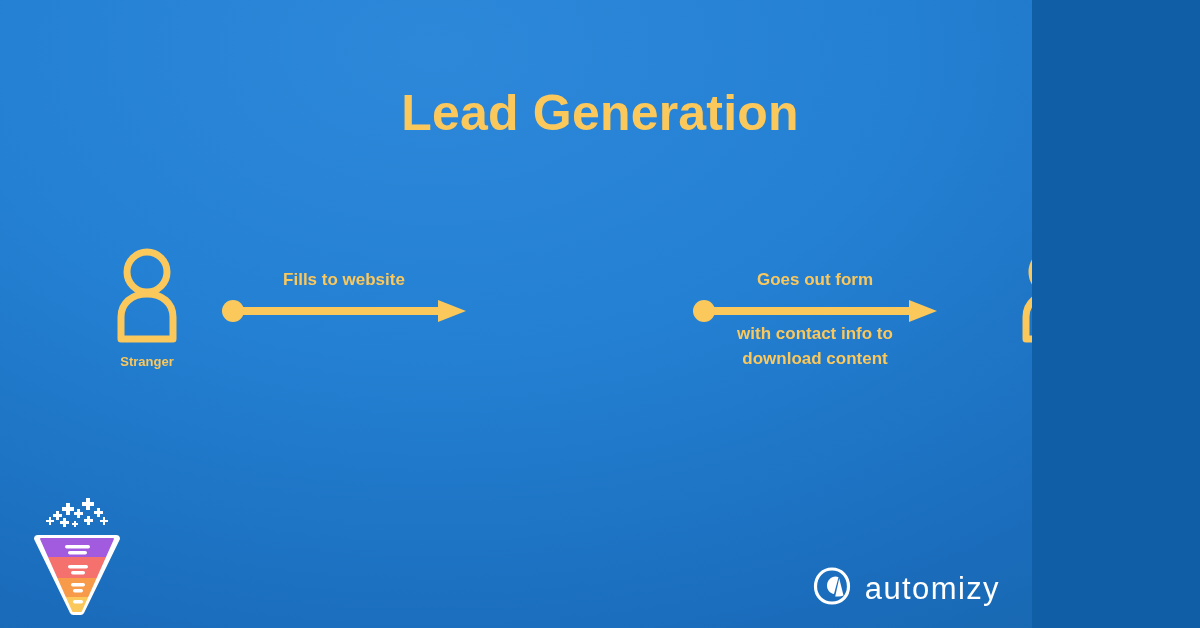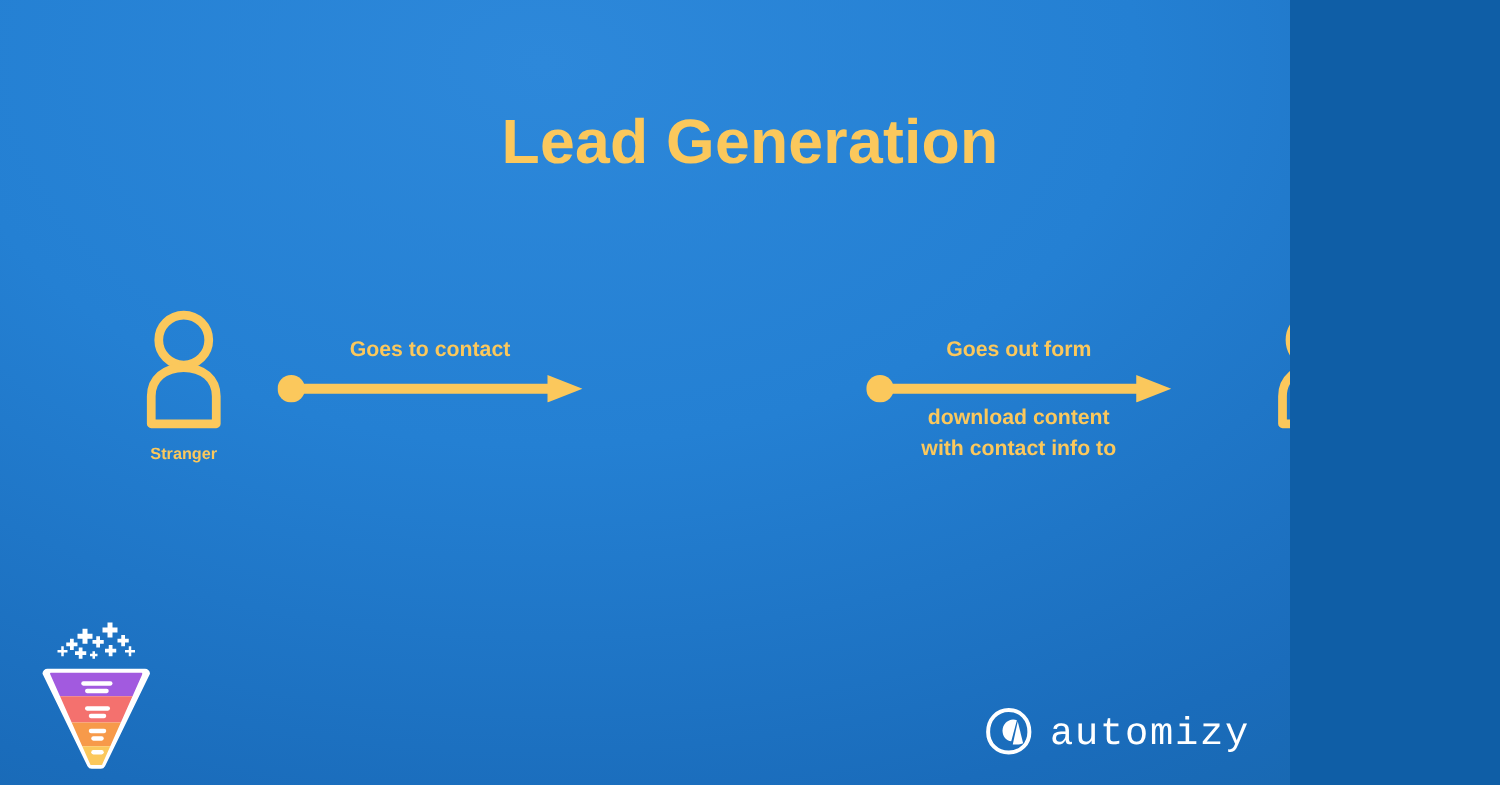--- a/index.html
+++ b/index.html
@@ -94,60 +94,60 @@
     display: flex;
     align-items: center;
     gap: 13px;
   }
   .brand-wordmark {
     font-size: 31px;
     font-weight: 400;
     color: #ffffff;
     letter-spacing: 1.4px;
     line-height: 1;
-    font-family: Liberation Mono, monospace;
+    font-family: Liberation Sans, sans-serif;
   }
 </style>
 </head>
 <body>
 
 <div class="canvas">
 
   <div class="title">Lead Generation</div>
 
   <div class="stage" id="stage-0">
     <span class="person-icon">
       <svg width="100" height="100" viewBox="0 0 100 100" aria-hidden="true">
         <circle cx="50" cy="27" r="20" fill="none" stroke="#fbc85c" stroke-width="7"></circle>
         <path d="M24 94 L24 72 C24 58 35 49 50 49 C65 49 76 58 76 72 L76 94 Z" fill="none" stroke="#fbc85c" stroke-width="7" stroke-linejoin="round" stroke-linecap="round"></path>
       </svg>
     </span>
     <div class="stage-label">Stranger</div>
   </div>
 
   <div class="connector" id="conn-0">
-    <div class="conn-label above">Goes to contact</div>
+    <div class="conn-label above">Fills to website</div>
     <svg class="conn-line" width="244" height="22" viewBox="0 0 244 22" aria-hidden="true">
       <circle cx="11" cy="11" r="11" fill="#fbc85c"></circle>
       <rect x="11" y="7" width="210" height="8" fill="#fbc85c"></rect>
       <path d="M216 0 L244 11 L216 22 Z" fill="#fbc85c"></path>
     </svg>
   </div>
 
 
   <div class="connector" id="conn-1">
     <div class="conn-label above">Goes out form</div>
     <svg class="conn-line" width="244" height="22" viewBox="0 0 244 22" aria-hidden="true">
       <circle cx="11" cy="11" r="11" fill="#fbc85c"></circle>
       <rect x="11" y="7" width="210" height="8" fill="#fbc85c"></rect>
       <path d="M216 0 L244 11 L216 22 Z" fill="#fbc85c"></path>
     </svg>
     <div class="conn-label below">
+      <div>with contact info to</div>
       <div>download content</div>
-      <div>with contact info to</div>
     </div>
   </div>
 
   <div class="stage" id="stage-2">
     <span class="person-icon">
       <svg width="100" height="100" viewBox="0 0 100 100" aria-hidden="true">
         <circle cx="50" cy="27" r="20" fill="none" stroke="#fbc85c" stroke-width="7"></circle>
         <path d="M24 94 L24 72 C24 58 35 49 50 49 C65 49 76 58 76 72 L76 94 Z" fill="none" stroke="#fbc85c" stroke-width="7" stroke-linejoin="round" stroke-linecap="round"></path>
       </svg>
     </span>

